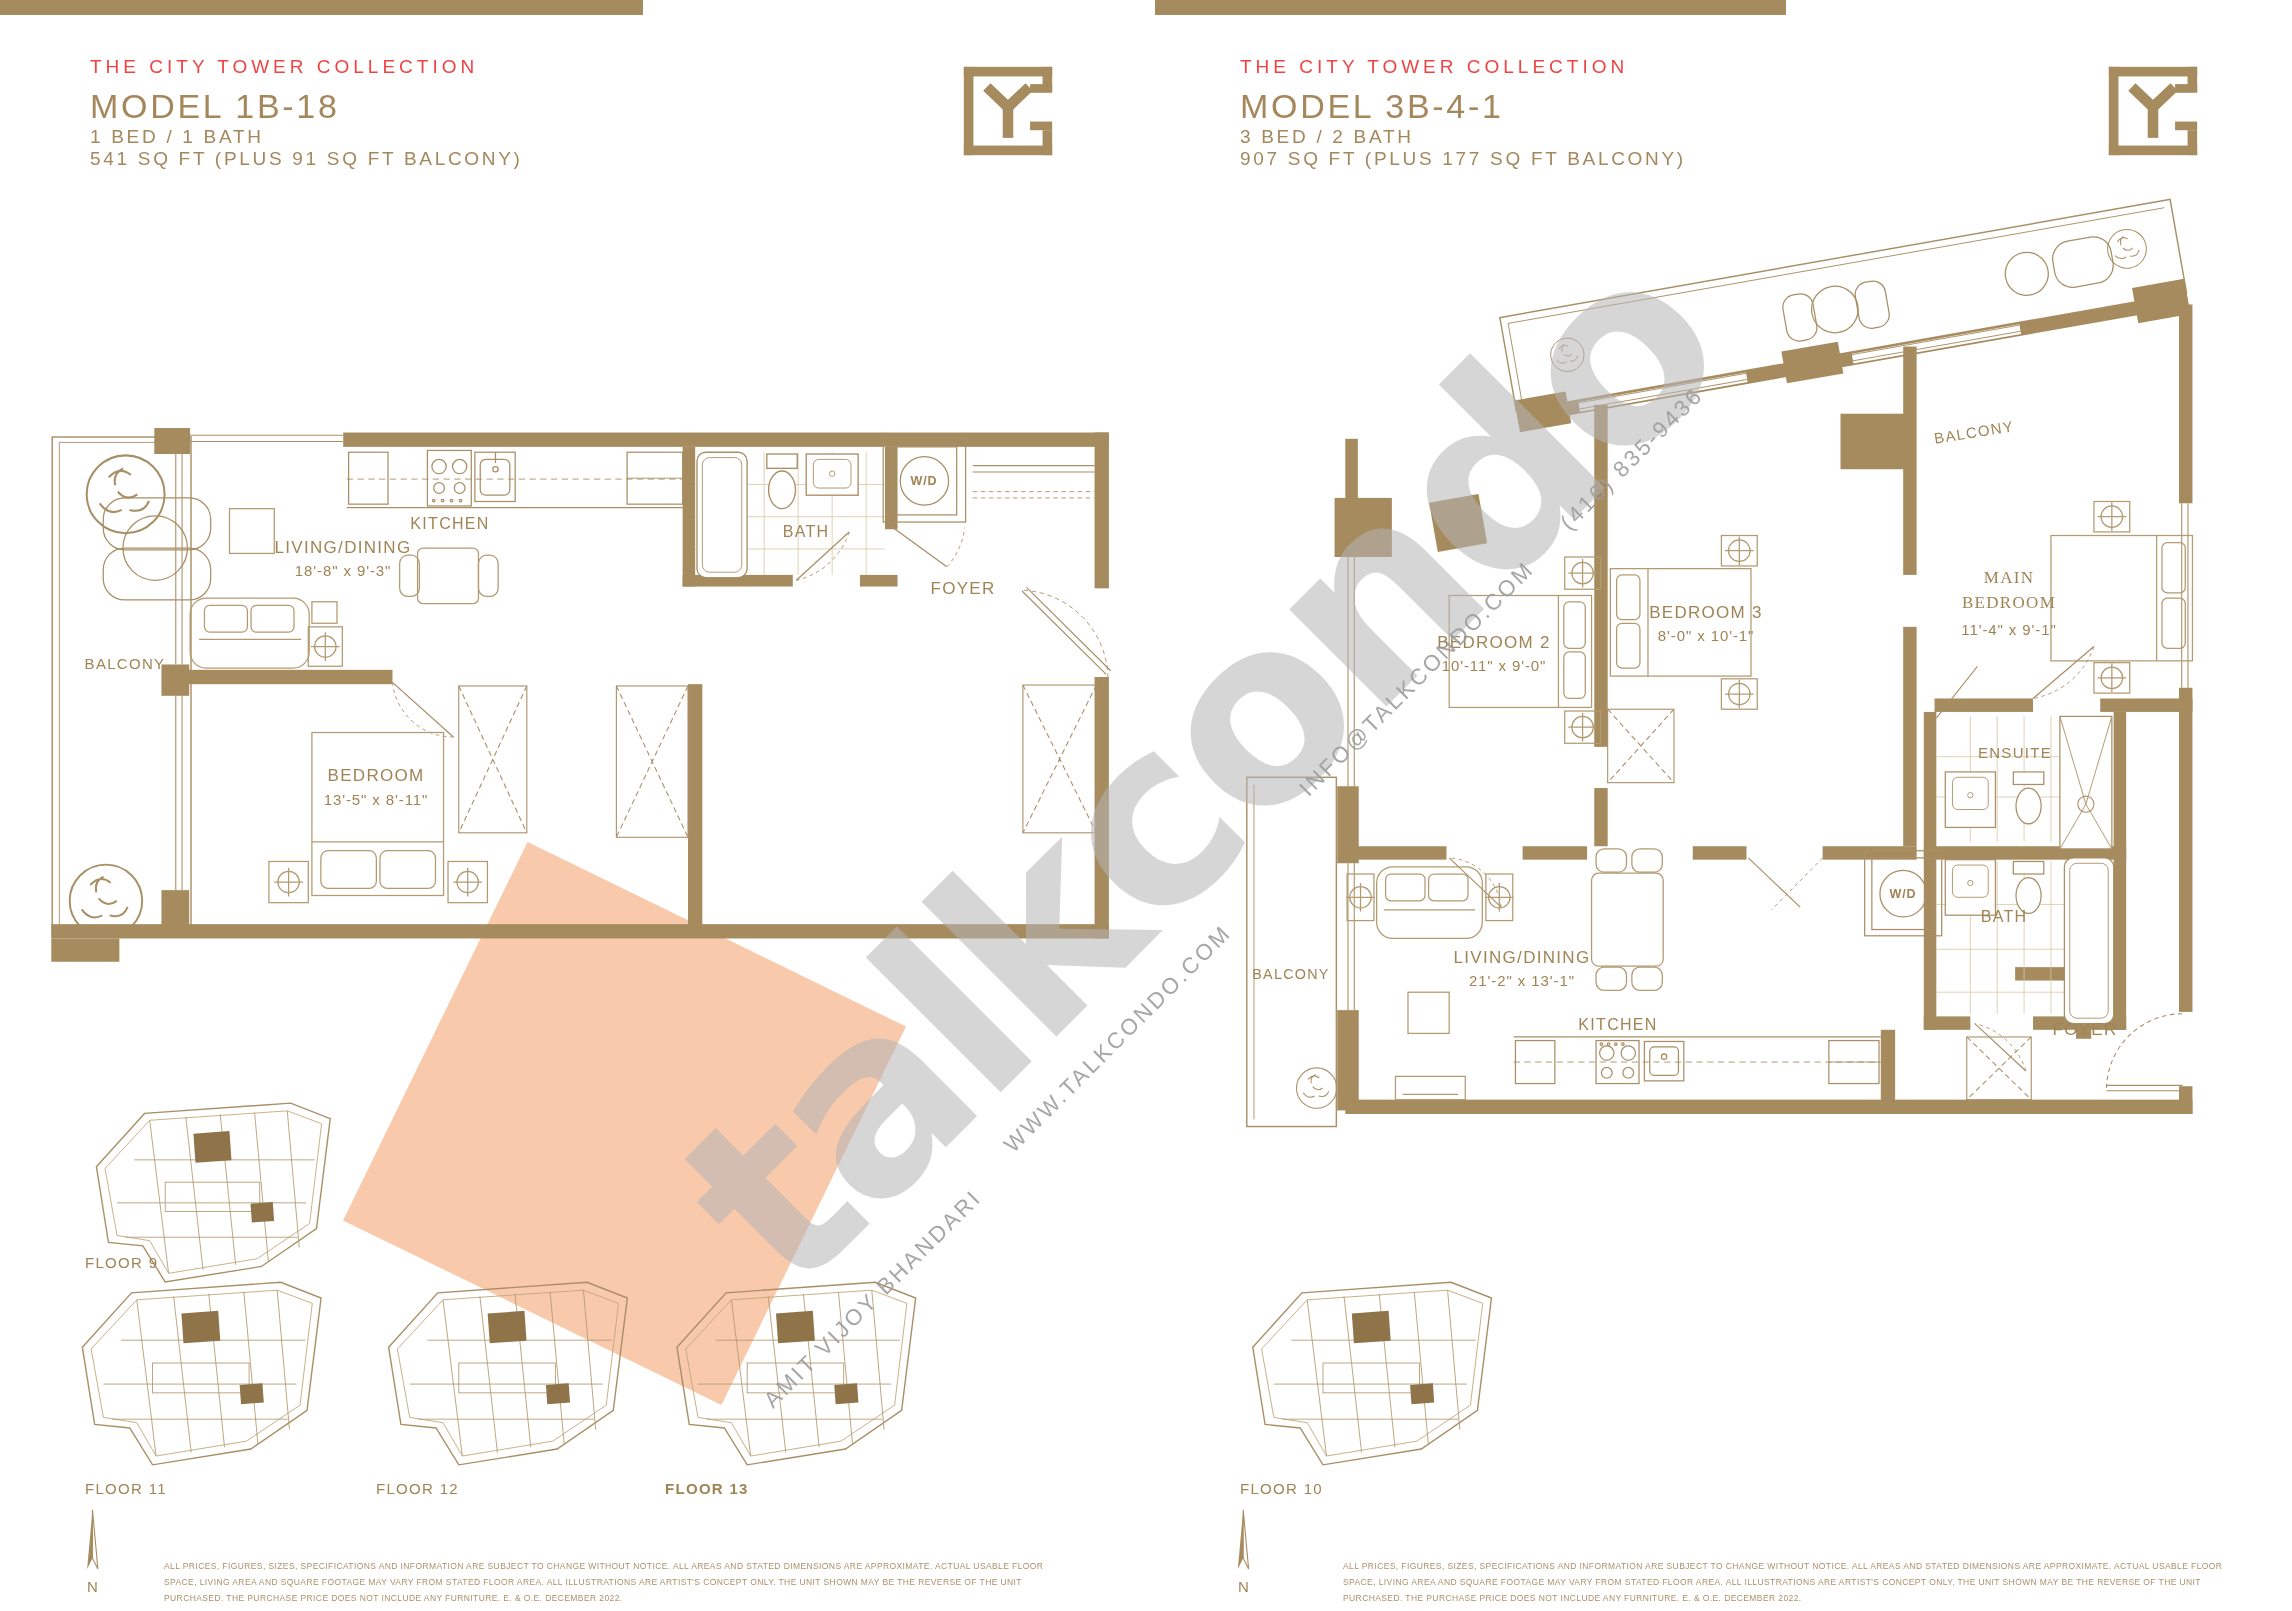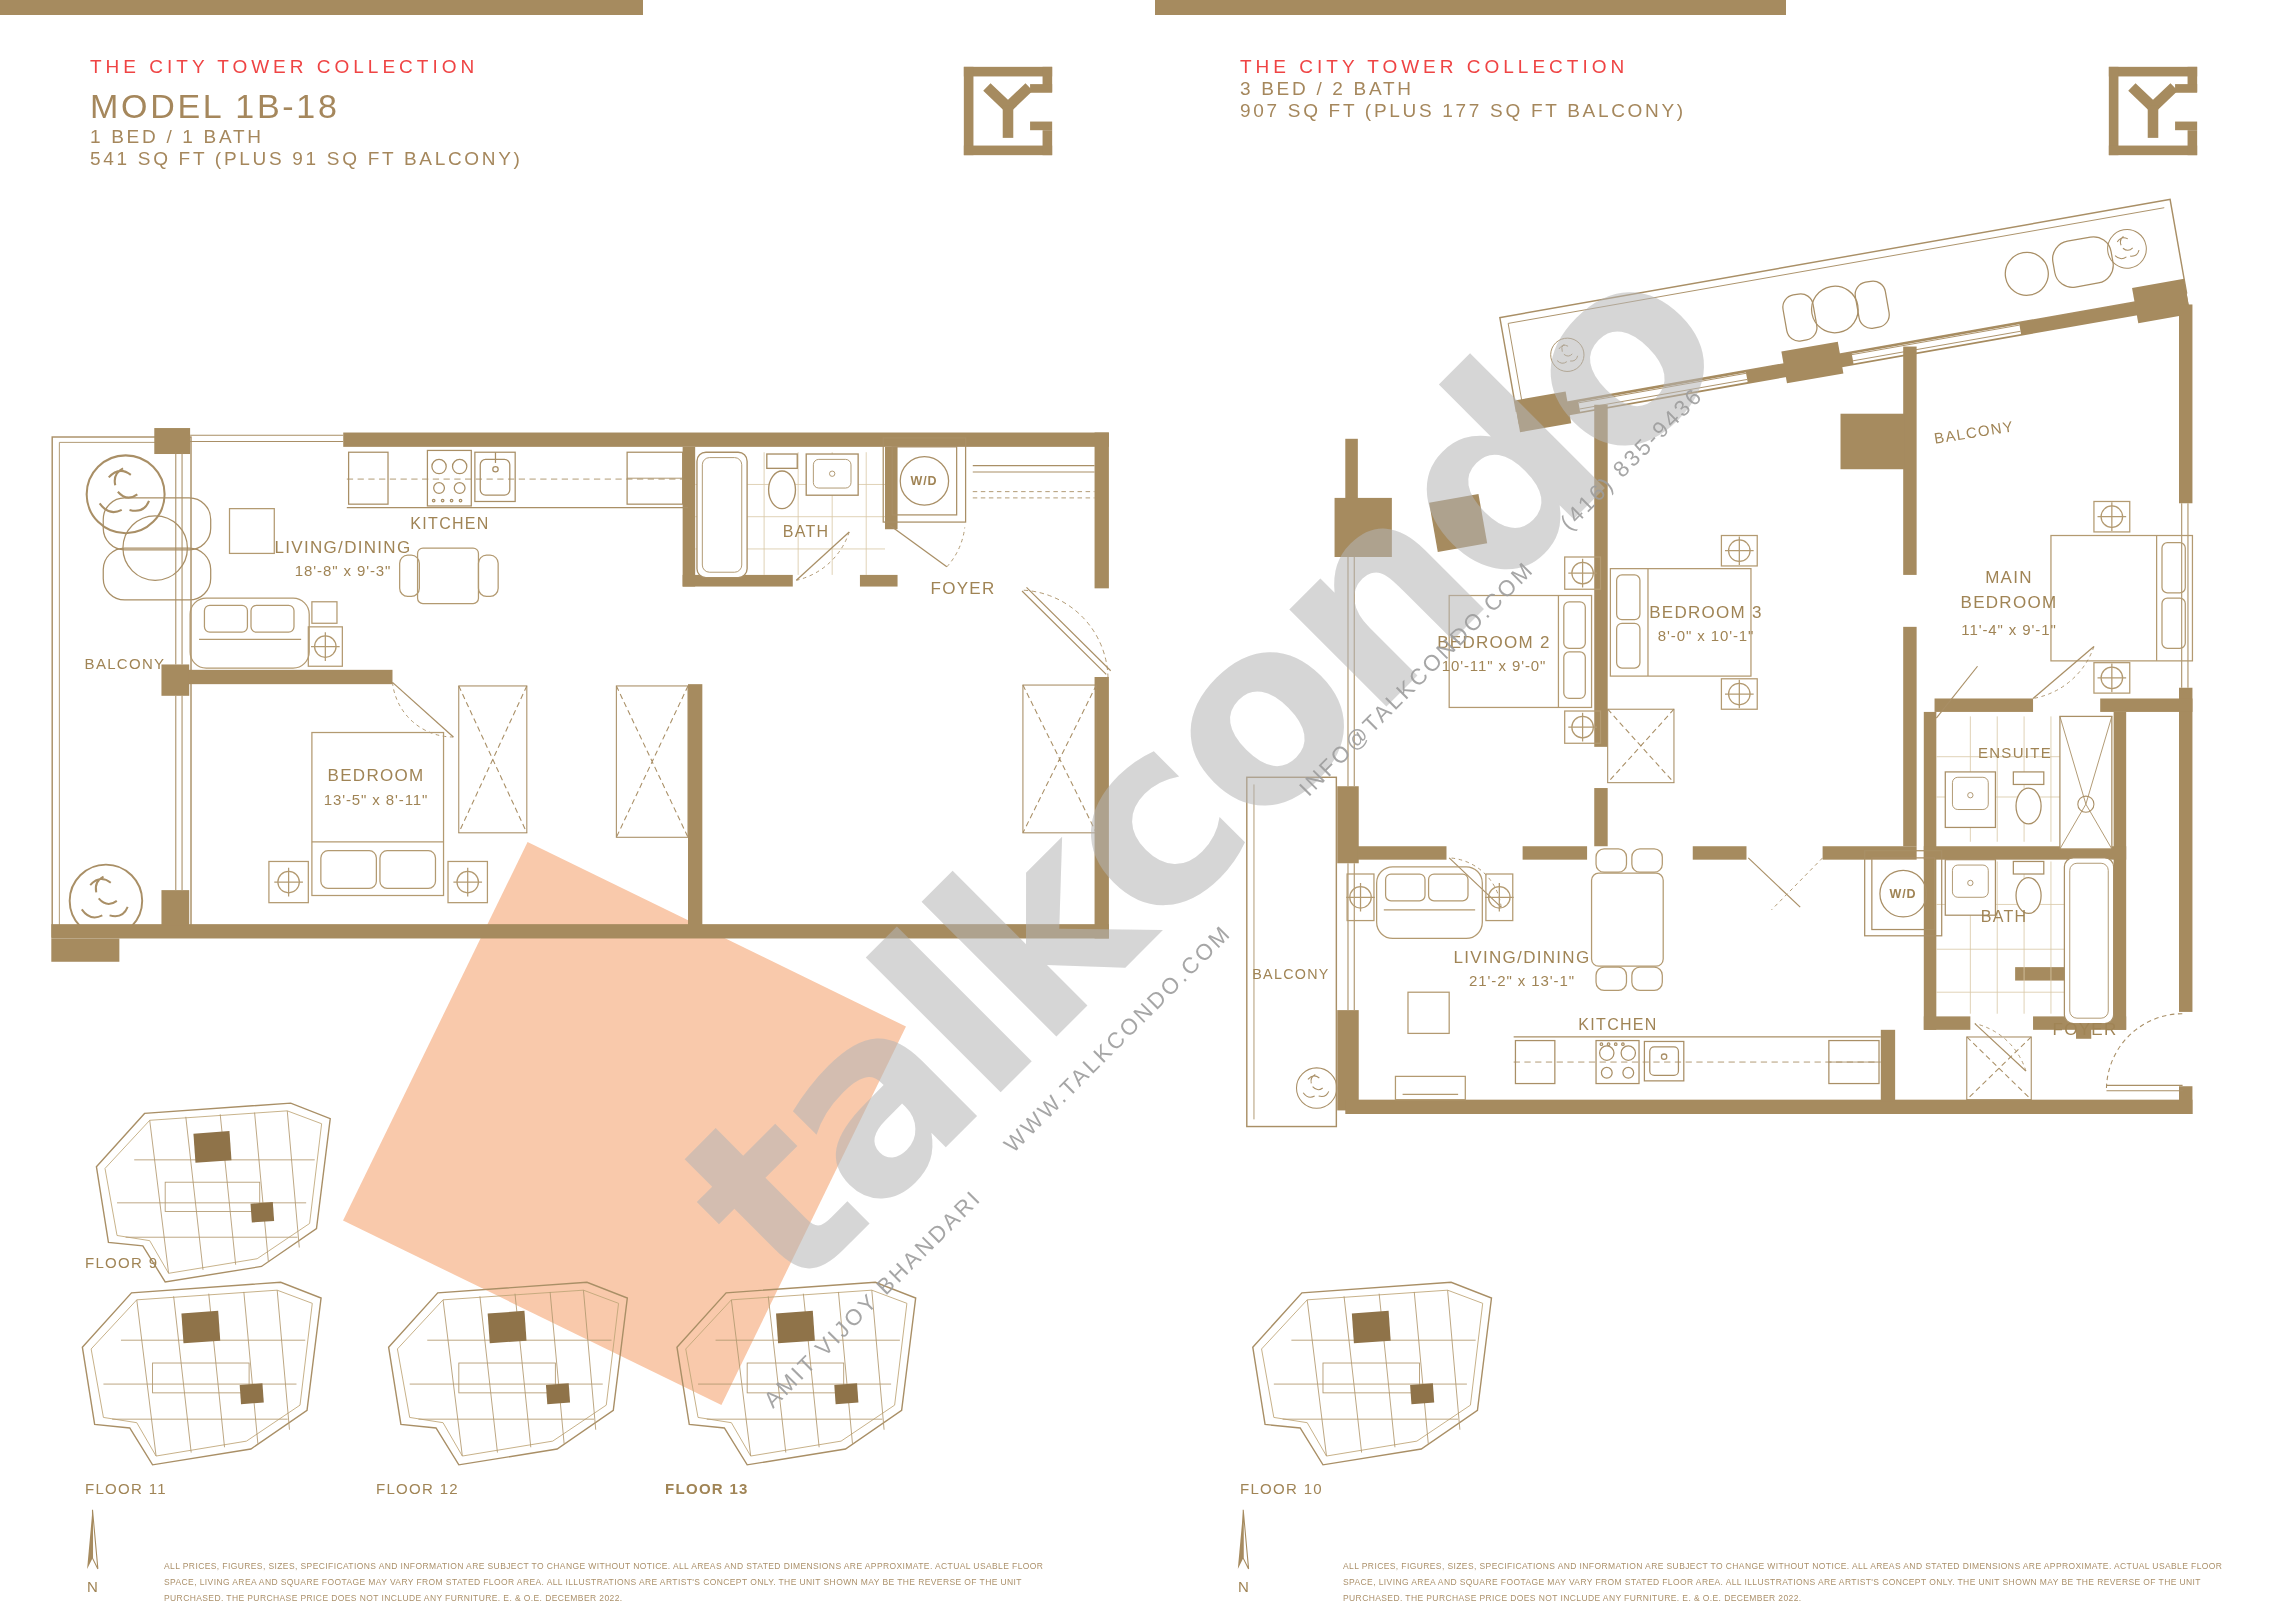--- a/index.html
+++ b/index.html
@@ -44,20 +44,21 @@
 <div class="wm-diamond"></div>
 
 <div class="abs hdr" style="left:90px;top:56px;">
   <div class="collection">THE CITY TOWER COLLECTION</div>
   <div class="model">MODEL 1B-18</div>
   <div class="subline">1 BED / 1 BATH</div>
   <div class="subline">541 SQ FT (PLUS 91 SQ FT BALCONY)</div>
 </div>
 <div class="abs hdr" style="left:1240px;top:56px;">
   <div class="collection">THE CITY TOWER COLLECTION</div>
+  <div class="model">MODEL 3B-4-1</div>
   <div class="subline">3 BED / 2 BATH</div>
   <div class="subline">907 SQ FT (PLUS 177 SQ FT BALCONY)</div>
 </div>
 
 <svg class="logo" style="left:960px;top:63px;" viewBox="0 0 100 100">
   <g fill="#a68b5f">
     <rect x="4" y="4" width="92" height="10"></rect>
       <rect x="4" y="4" width="10" height="92"></rect>
     <rect x="4" y="86" width="92" height="10"></rect>
     <rect x="86" y="4" width="10" height="26"></rect>
@@ -479,21 +480,21 @@
 <div class="rl" style="left:963px;top:589px;">FOYER</div>
 <div class="rl" style="left:376px;top:776px;">BEDROOM</div>
 <div class="rl dims" style="left:376px;top:799px;">13'-5" x 8'-11"</div>
 
 <div class="rl" style="left:1974px;top:432px;font-size:15px;transform:translate(-50%,-50%) rotate(-9deg);">BALCONY</div>
 <div class="rl" style="left:1291px;top:974px;font-size:14.3px;">BALCONY</div>
 <div class="rl" style="left:1494px;top:643px;">BEDROOM 2</div>
 <div class="rl dims" style="left:1494px;top:665px;">10'-11" x 9'-0"</div>
 <div class="rl" style="left:1706px;top:613px;">BEDROOM 3</div>
 <div class="rl dims" style="left:1706px;top:635px;">8'-0" x 10'-1"</div>
-<div class="rl wrap" style="left:2009px;top:591px;">MAIN BEDROOM</div>
+<div class="rl wrap" style="left:2009px;top:591px;font-family:Liberation Serif, serif;">MAIN BEDROOM</div>
 <div class="rl dims" style="left:2009px;top:629px;">11'-4" x 9'-1"</div>
 <div class="rl" style="left:2015px;top:752px;font-size:15px;">ENSUITE</div>
 <div class="rl" style="left:2004px;top:917px;font-size:16px;">BATH</div>
 <div class="rl small" style="left:1903px;top:894px;">W/D</div>
 <div class="rl" style="left:1522px;top:958px;">LIVING/DINING</div>
 <div class="rl dims" style="left:1522px;top:980px;">21'-2" x 13'-1"</div>
 <div class="rl" style="left:1618px;top:1025px;font-size:16px;">KITCHEN</div>
 <div class="rl" style="left:2085px;top:1030px;">FOYER</div>
 
 <div class="floorlbl" style="left:85px;top:1254px;">FLOOR 9</div>

